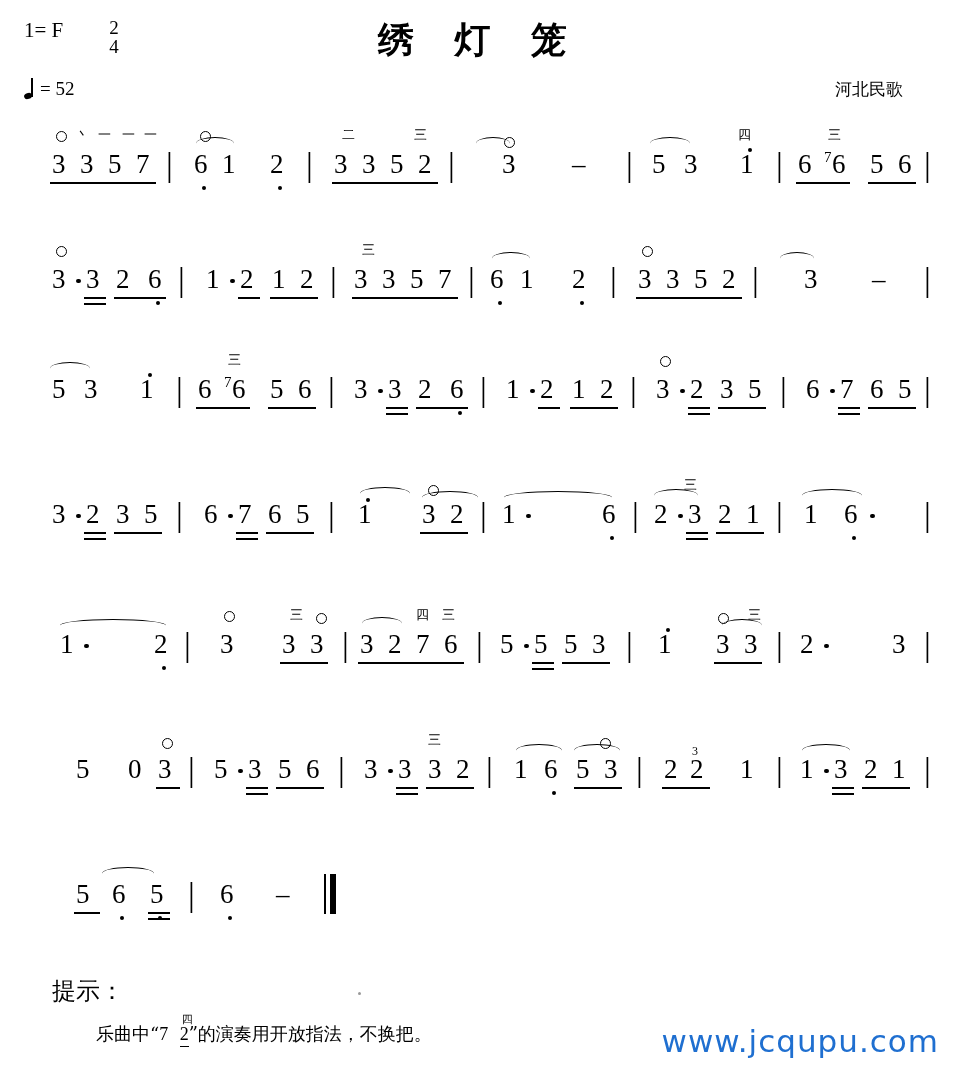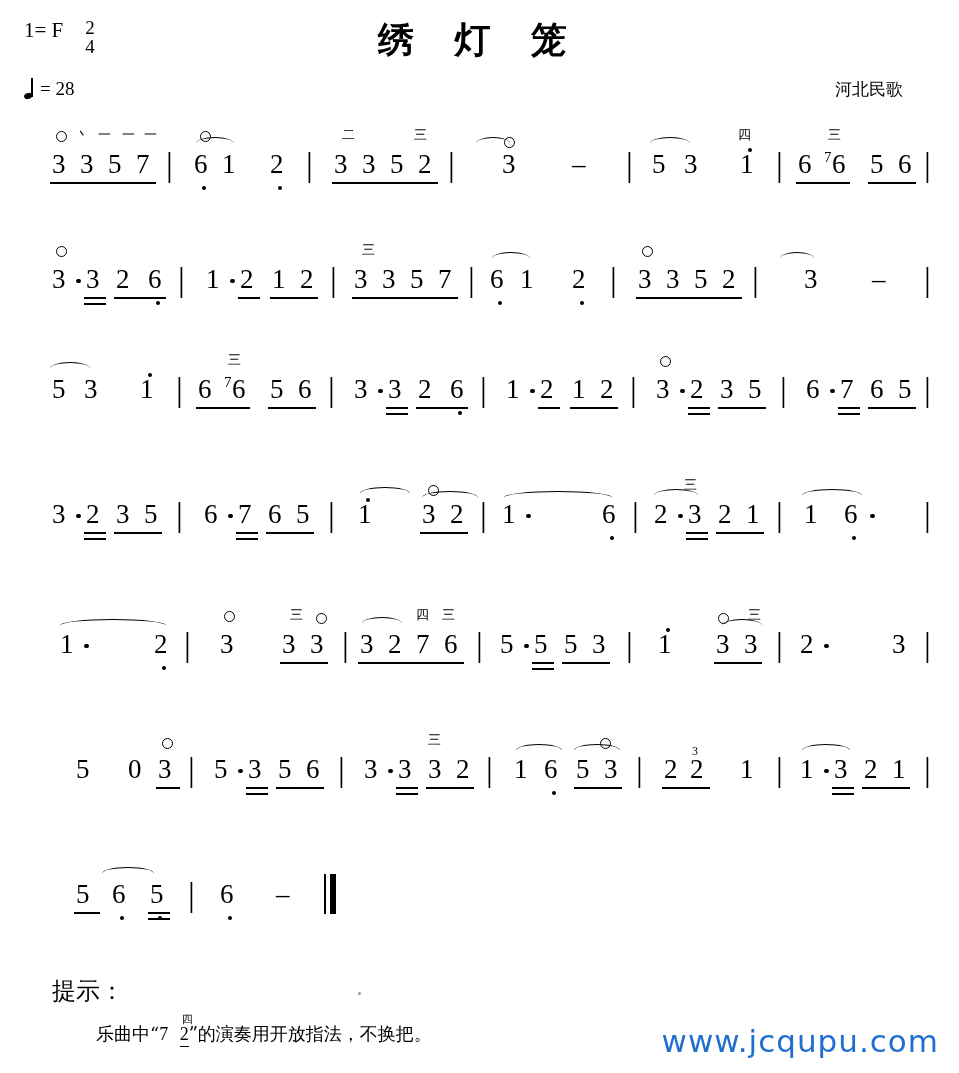--- a/index.html
+++ b/index.html
@@ -18,20 +18,21 @@
 
   
   .key-sig {
     position: absolute;
     left: 24px;
     top: 18px;
     font-size: 21px;
     font-family: "Liberation Serif", serif;
     display: flex;
     align-items: flex-start;
+    gap: 24px;
   }
   .key-sig .meter {
     display: inline-block;
     margin-left: 22px;
     text-align: center;
     line-height: 1.02;
     font-size: 19px;
   }
   .key-sig .meter .num {
     display: block;
@@ -276,21 +277,21 @@
     <span class="num">2</span>
     <span class="den">4</span>
   </span>
 </div>
 
 <div class="tempo">
   <span class="quarter-note">
     <span class="head"></span>
       <span class="stem"></span>
   </span>
-  <span>= 28</span>
+  <span>= 52</span>
 </div>
 
 <div class="title">绣 灯 笼</div>
 <div class="composer">河北民歌</div>
 
 <div class="line" style="top:110px;">
   <div class="note-row">
 
     <span class="circ" style="left:32px; bottom:64px;"></span>
     <span class="ann" style="left:52px; bottom:62px;">丶</span>

